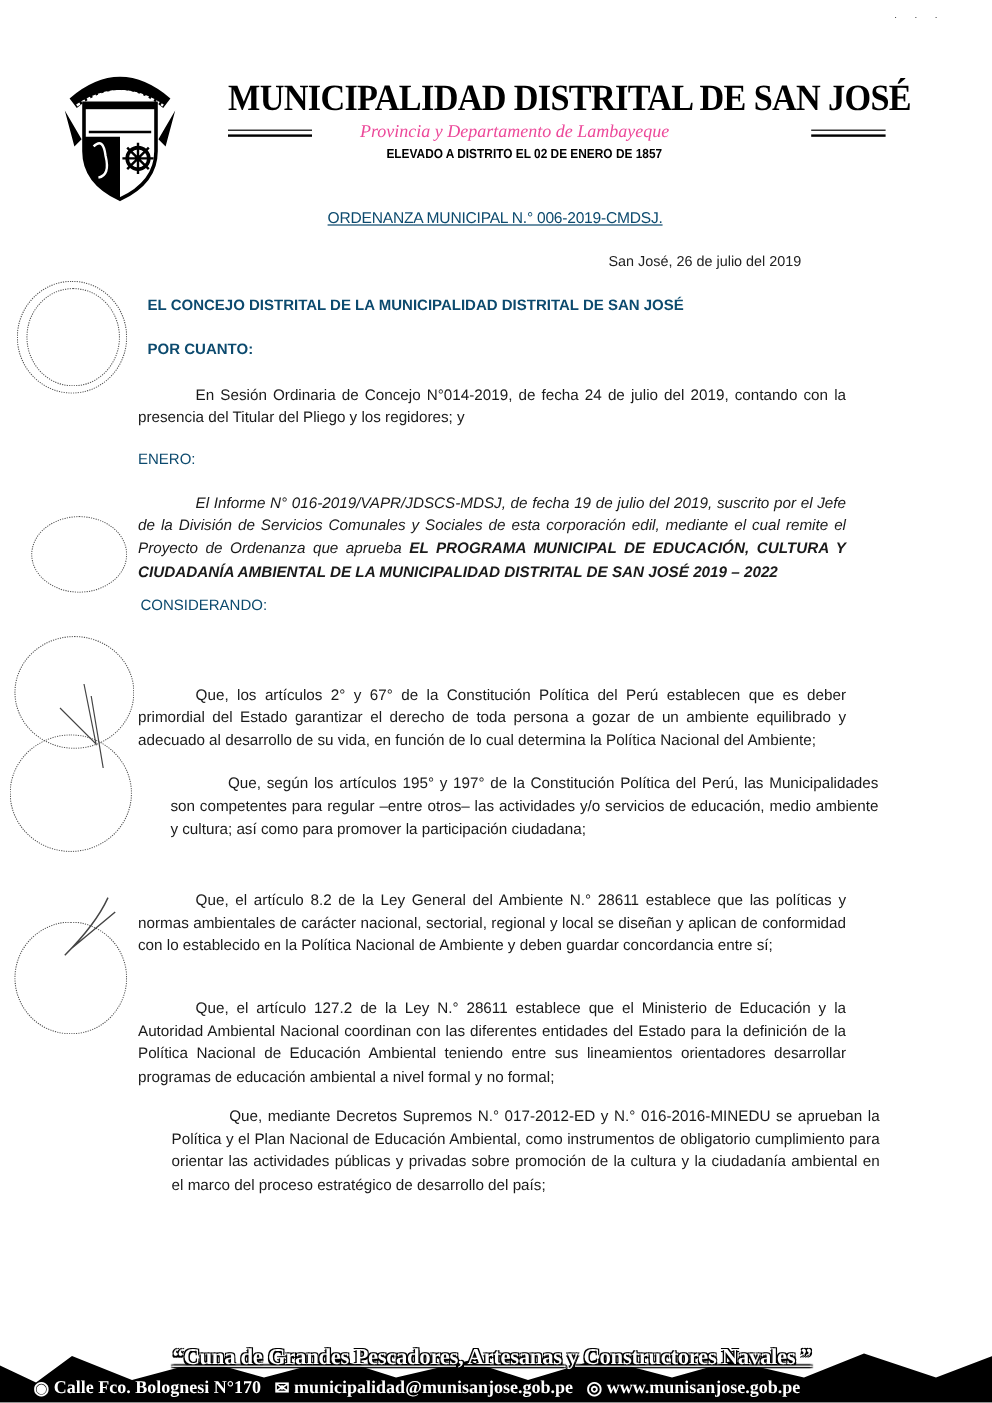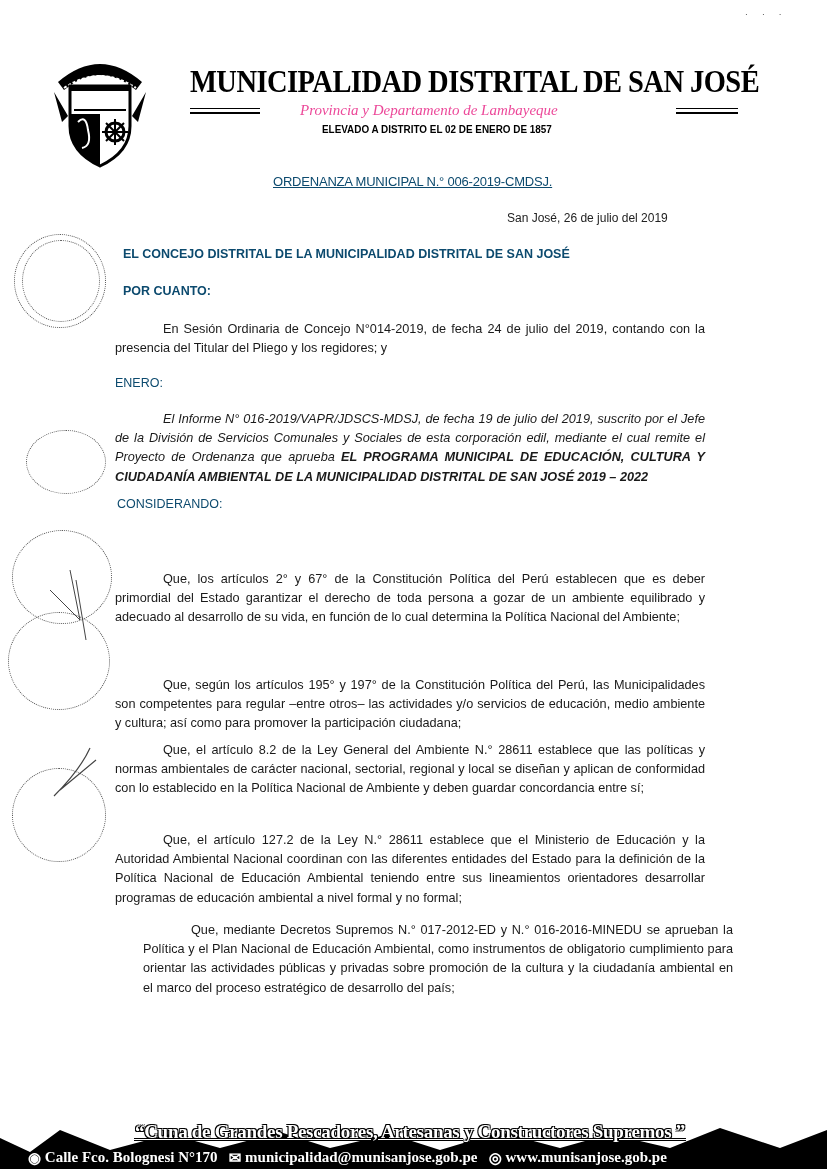--- a/index.html
+++ b/index.html
@@ -88,37 +88,37 @@
 
 <div class="p" style="top:410px;font-style:italic;">
   <span class="ind"></span><span>El Informe N° 016-2019/VAPR/JDSCS-MDSJ, de fecha 19 de julio del 2019, suscrito por el Jefe de la División de Servicios Comunales y Sociales de esta corporación edil, mediante el cual remite el Proyecto de Ordenanza que aprueba </span><span class="b">EL PROGRAMA MUNICIPAL DE EDUCACIÓN, CULTURA Y CIUDADANÍA AMBIENTAL DE LA MUNICIPALIDAD DISTRITAL DE SAN JOSÉ 2019 – 2022</span>
 </div>
 
 <div class="heading" style="left:117px;top:497px;">CONSIDERANDO:</div>
 
 <div class="p" style="top:570px;">
   <span class="ind"></span><span>Que, los artículos 2° y 67° de la Constitución Política del Perú establecen que es deber primordial del Estado garantizar el derecho de toda persona a gozar de un ambiente equilibrado y adecuado al desarrollo de su vida, en función de lo cual determina la Política Nacional del Ambiente;</span>
 </div>
-<div class="p" style="top:676px;">
+<div class="p" style="top:644px;margin-left:27px;">
   <span class="ind"></span><span>Que, según los artículos 195° y 197° de la Constitución Política del Perú, las Municipalidades son competentes para regular –entre otros– las actividades y/o servicios de educación, medio ambiente y cultura; así como para promover la participación ciudadana;</span>
 </div>
 <div class="p" style="top:741px;">
   <span class="ind"></span><span>Que, el artículo 8.2 de la Ley General del Ambiente N.° 28611 establece que las políticas y normas ambientales de carácter nacional, sectorial, regional y local se diseñan y aplican de conformidad con lo establecido en la Política Nacional de Ambiente y deben guardar concordancia entre sí;</span>
 </div>
 <div class="p" style="top:831px;">
   <span class="ind"></span><span>Que, el artículo 127.2 de la Ley N.° 28611 establece que el Ministerio de Educación y la Autoridad Ambiental Nacional coordinan con las diferentes entidades del Estado para la definición de la Política Nacional de Educación Ambiental teniendo entre sus lineamientos orientadores desarrollar programas de educación ambiental a nivel formal y no formal;</span>
 </div>
 <div class="p" style="top:921px;margin-left:28px;">
   <span class="ind"></span><span>Que, mediante Decretos Supremos N.° 017-2012-ED y N.° 016-2016-MINEDU se aprueban la Política y el Plan Nacional de Educación Ambiental, como instrumentos de obligatorio cumplimiento para orientar las actividades públicas y privadas sobre promoción de la cultura y la ciudadanía ambiental en el marco del proceso estratégico de desarrollo del país;</span>
 </div>
 
 <svg class="footer" viewBox="0 0 827 51" preserveAspectRatio="none">
   <path d="M0 20 L30 34 L60 12 L110 32 L170 16 L220 30 L280 14 L330 30 L390 16 L440 32 L500 14 L560 30 L610 16 L670 30 L720 10 L780 30 L827 12 L827 51 L0 51 Z" fill="#000"></path>
 </svg>
-<div class="footer-motto">“Cuna de Grandes Pescadores, Artesanas y Constructores Supremos ”</div>
+<div class="footer-motto">“Cuna de Grandes Pescadores, Artesanas y Constructores Navales ”</div>
 <div class="footer-contact">
   <span class="ficon">◉</span>
   <span>Calle Fco. Bolognesi N°170</span>
   &nbsp;
   <span class="ficon">✉</span>
   <span>municipalidad@munisanjose.gob.pe</span>
   &nbsp;
   <span class="ficon">◎</span>
   <span>www.munisanjose.gob.pe</span>
 </div>

